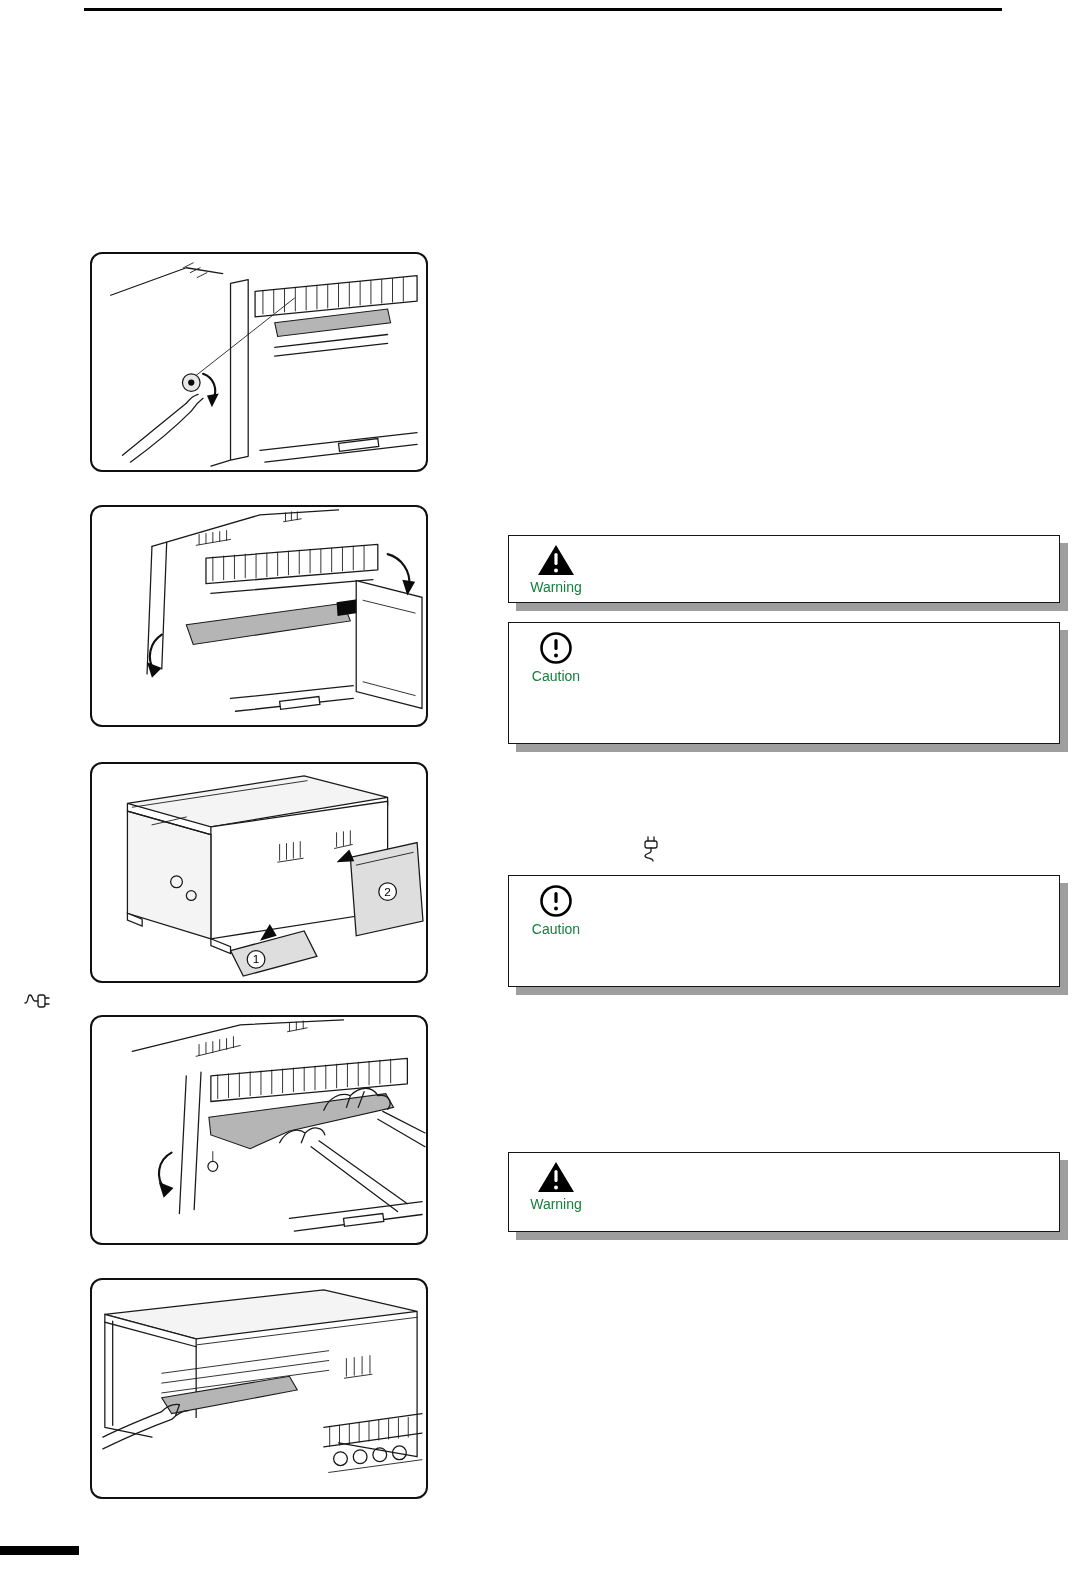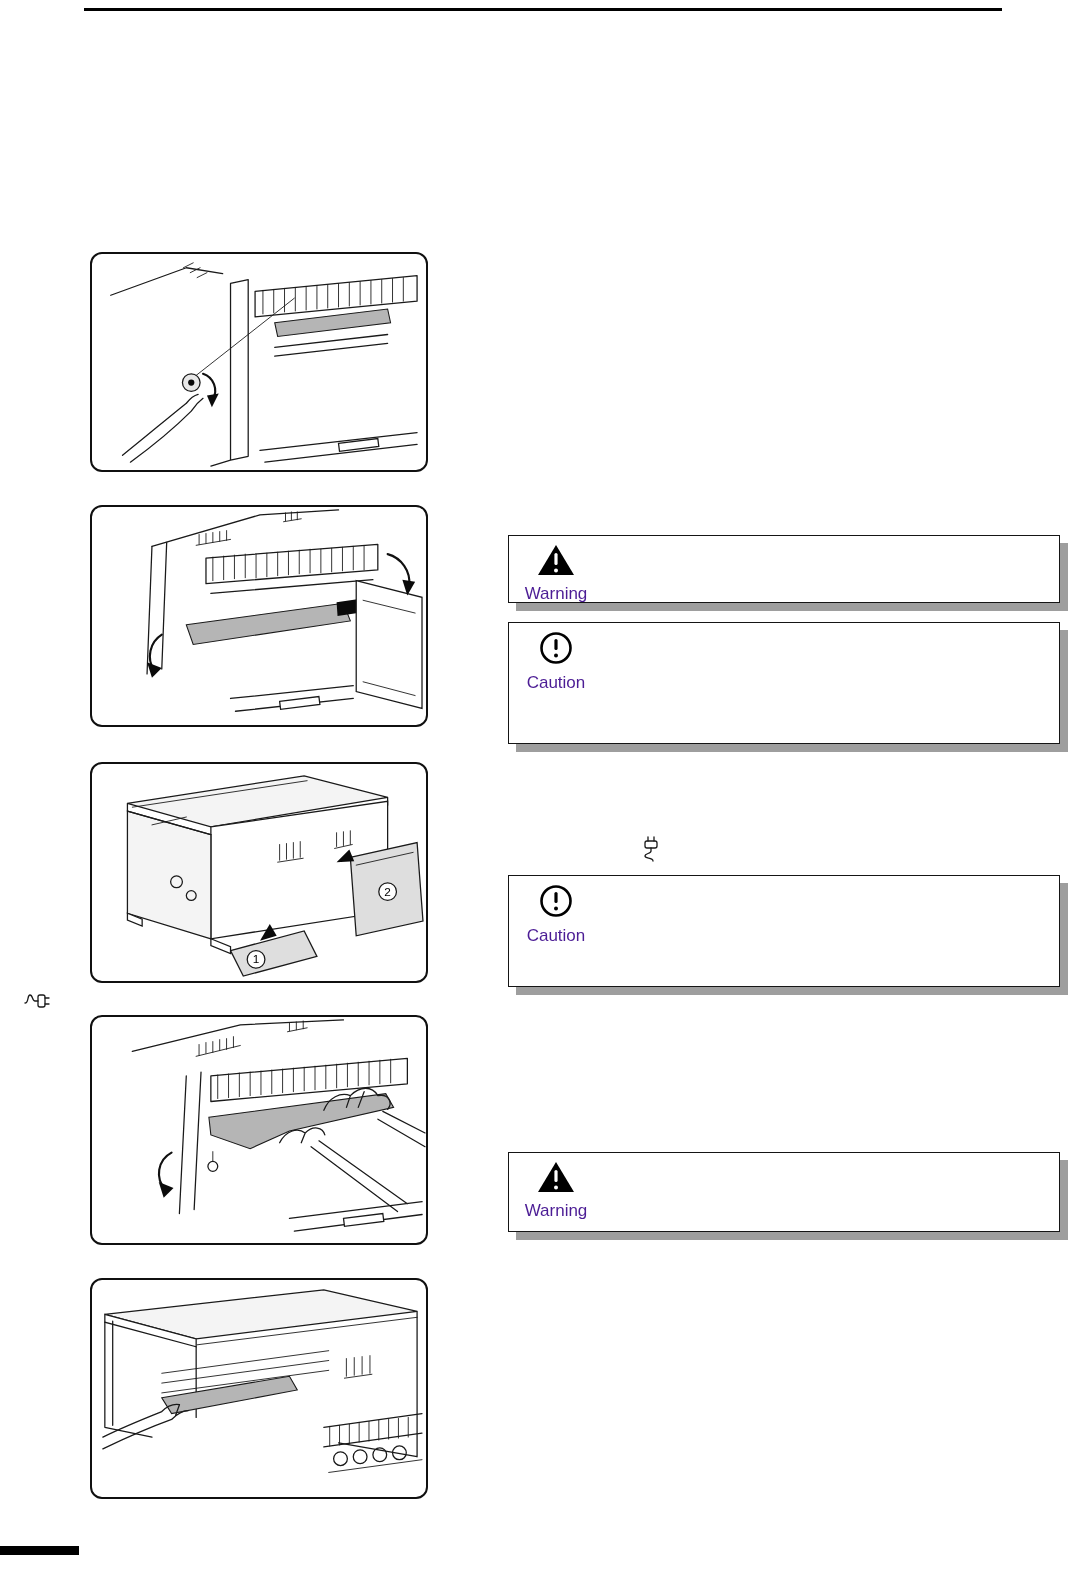--- a/index.html
+++ b/index.html
@@ -9,21 +9,21 @@
 
   .top-rule { position:absolute; left:84px; top:8px; width:918px; height:3px; background:#000; }
   .bottom-bar { position:absolute; left:0px; top:1546px; width:79px; height:9px; background:#000; }
 
   .figure { position:absolute; left:90px; width:338px; border:2px solid #101010; border-radius:12px; background:#fff; overflow:hidden; }
   .figure svg { display:block; width:100%; height:100%; }
 
   .notice { position:absolute; left:508px; width:552px; background:#fff; border:1px solid #151515; box-shadow:8px 8px 0 #9e9e9e; }
   .badge { position:absolute; left:12px; top:7px; width:70px; text-align:center; }
   .badge svg { display:block; margin:0 auto; }
-  .notice-label { font-size:17px; line-height:14px; margin-top:10px; color:#4c1d95; }
+  .notice-label { font-size:14px; line-height:14px; margin-top:3px; color:#15803d; }
 
   .cord { position:absolute; }
   .cord.rotated { transform:rotate(90deg); transform-origin:center; }
 
   
   .ln   { fill:none; stroke:#1a1a1a; stroke-width:1.3; stroke-linecap:round; stroke-linejoin:round; }
   .thin { fill:none; stroke:#1a1a1a; stroke-width:0.9; stroke-linecap:round; }
   .thick{ fill:none; stroke:#111; stroke-width:2.2; stroke-linecap:round; }
   .paper{ fill:#b5b5b5; stroke:#1a1a1a; stroke-width:1.1; }
   .blk  { fill:#0a0a0a; stroke:none; }

